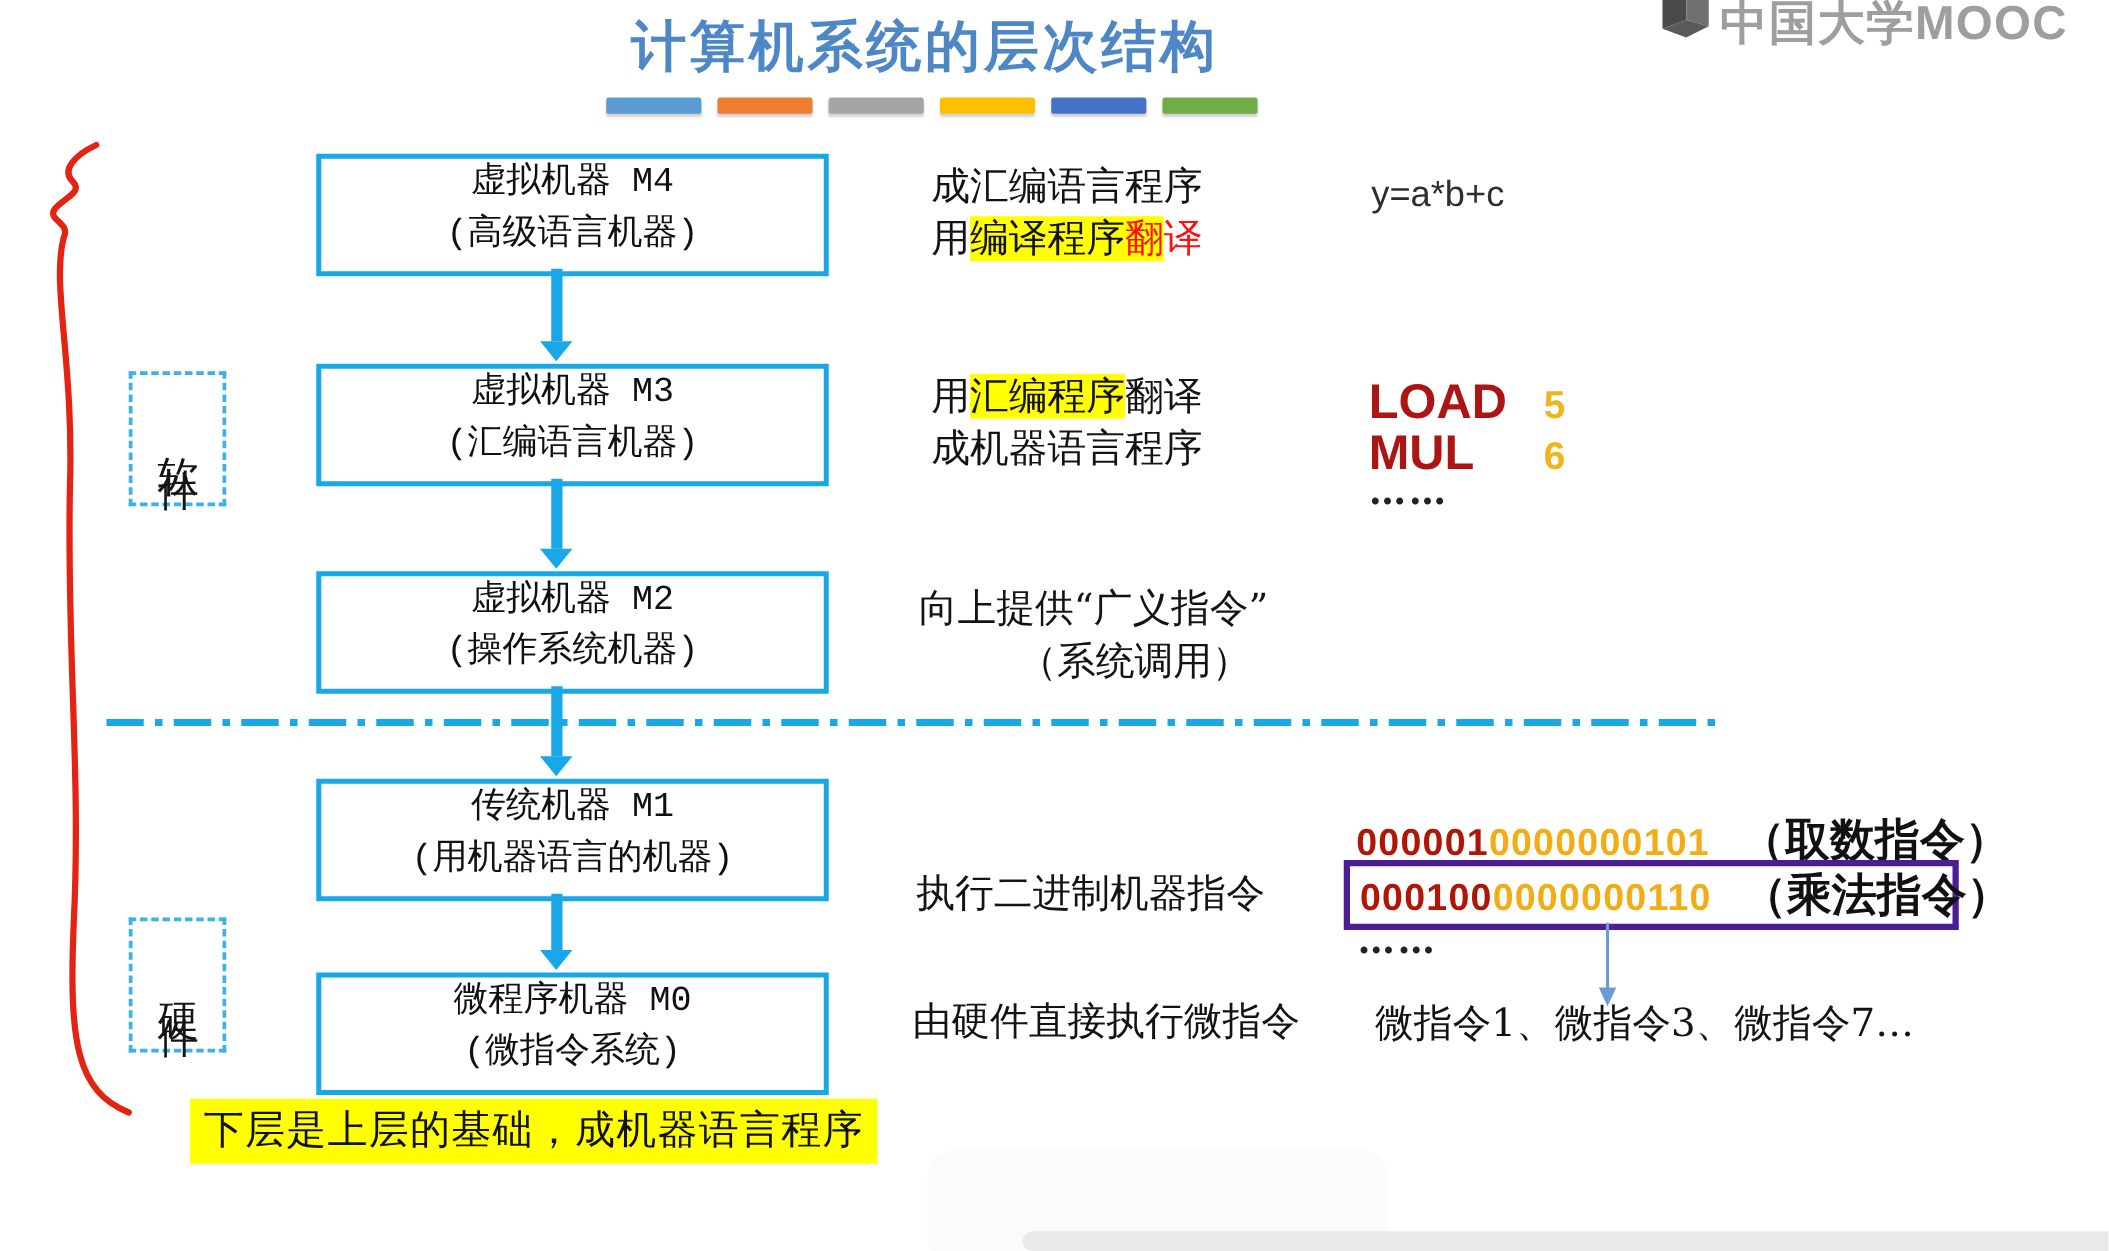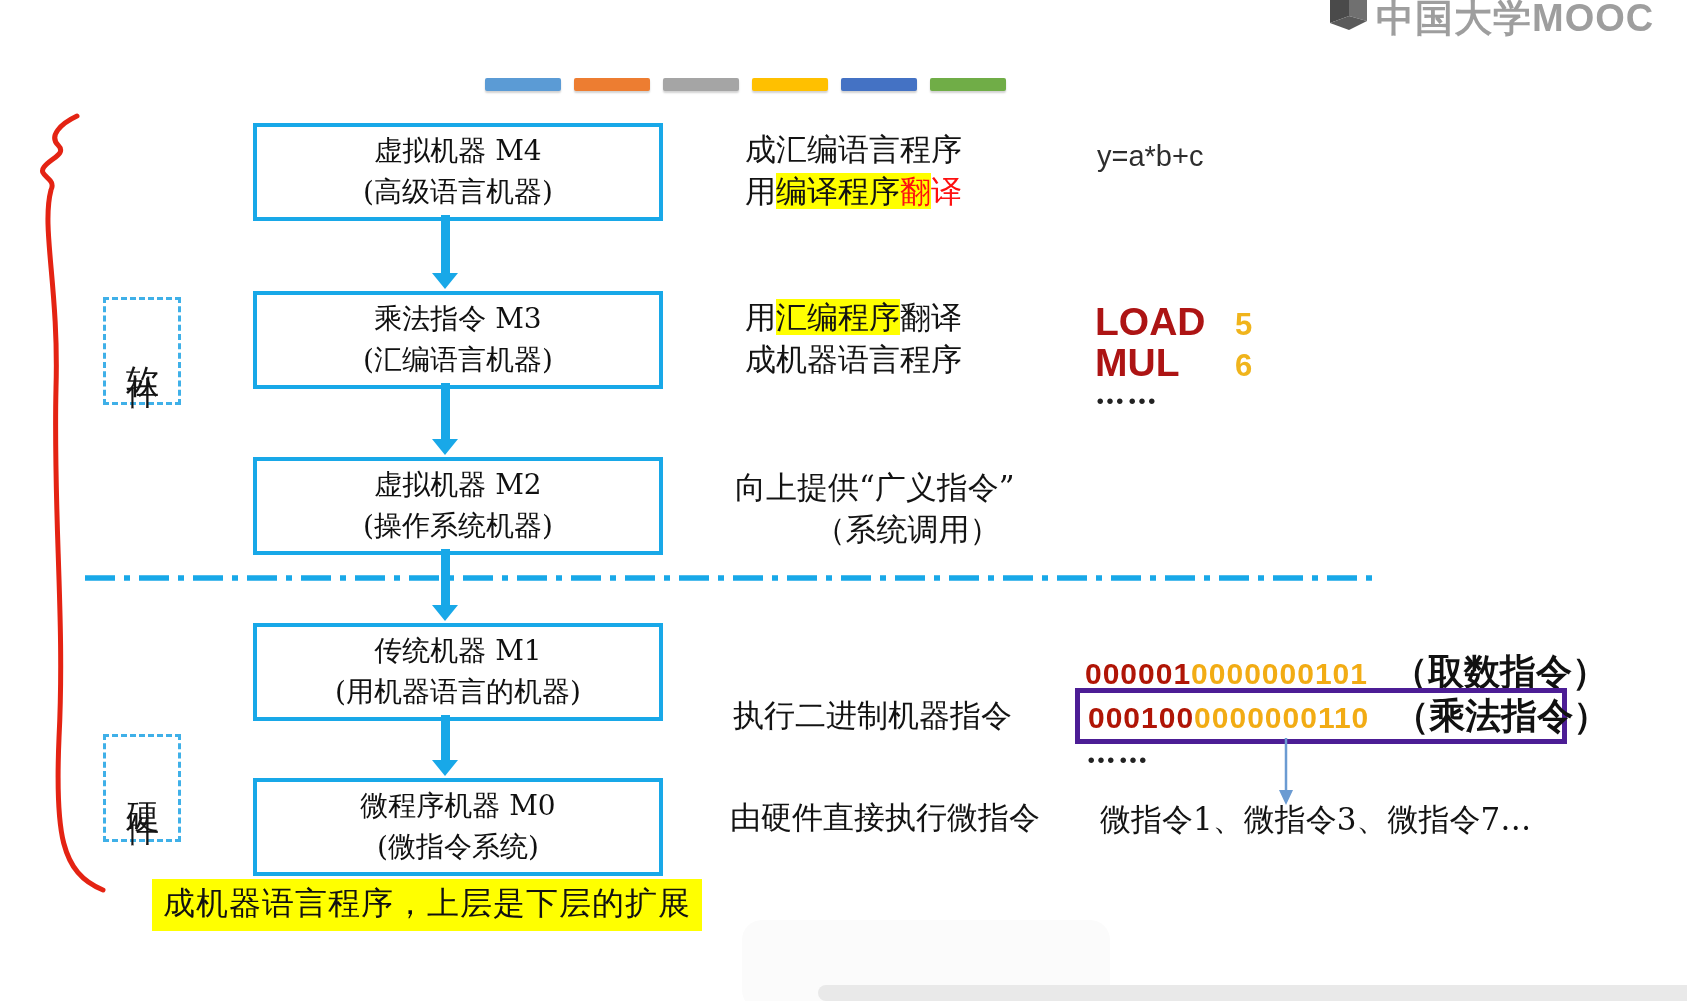--- a/index.html
+++ b/index.html
@@ -14,22 +14,22 @@
 
   .logo{position:absolute;left:1322px;top:-10px;display:flex;align-items:center;gap:6px;}
   .logo-text{font-family:"Liberation Sans",sans-serif;font-size:38px;font-weight:600;
              color:#9e9e9e;letter-spacing:1px;white-space:nowrap;}
 
   .vlabel{position:absolute;left:103px;width:72px;height:102px;border:3px dashed #3fb0e8;
           background:#fff;display:flex;align-items:center;justify-content:center;
           writing-mode:vertical-rl;text-orientation:upright;font-size:33px;letter-spacing:12px;}
 
   .machine-box{position:absolute;left:253px;width:402px;height:90px;border:4px solid #18a8e8;
-          background:#fff;display:flex;flex-direction:column;align-items:center;justify-content:center;
-          font-size:28px;line-height:1.45;color:#101010;}
+          background:#fff;display:flex;flex-direction:column;align-items:center;
+          font-size:28px;line-height:1.45;color:#101010;font-family:Liberation Mono, monospace;}
 
   .flow-arrow{position:absolute;left:432px;width:26px;display:flex;flex-direction:column;align-items:center;}
   .flow-arrow .shaft{width:9px;background:#18a8e8;}
   .flow-arrow .head{width:0;height:0;border-left:13px solid transparent;
           border-right:13px solid transparent;border-top:16px solid #18a8e8;}
 
   .ann{position:absolute;font-size:31px;line-height:42px;color:#131313;}
   .hl{background:#ffff00;}
   .redtxt{color:#fe1010;}
 
@@ -59,20 +59,21 @@
   .bottom-blob{position:absolute;left:742px;top:920px;width:368px;height:90px;
                background:#fbfbfb;border-radius:20px;}
   .bottom-bar{position:absolute;left:818px;top:985px;width:869px;height:16px;
               background:#e9e9e9;border-radius:8px 0 0 8px;}
 </style>
 </head>
 <body>
 
 <div id="stage">
 
+  <div class="title">计算机系统的层次结构</div>
 
   <div class="bars">
     <div style="background: rgb(91, 155, 213);"></div>
     <div style="background: rgb(237, 125, 49);"></div>
     <div style="background: rgb(165, 165, 165);"></div>
     <div style="background: rgb(255, 192, 0);"></div>
     <div style="background: rgb(68, 114, 196);"></div>
     <div style="background: rgb(112, 173, 71);"></div>
   </div>
 
@@ -97,21 +98,21 @@
 
   <svg style="position:absolute;left:85px;top:571px;" width="1290" height="14">
     <line x1="0" y1="7" x2="1290" y2="7" stroke="#18a8e8" stroke-width="5.5" stroke-dasharray="30 9 6 9"></line>
   </svg>
 
   <div class="machine-box" style="top:123px;">
     <span>虚拟机器 M4</span>
     <span>(高级语言机器)</span>
   </div>
   <div class="machine-box" style="top:291px;">
-    <span>乘法指令 M3</span>
+    <span>虚拟机器 M3</span>
     <span>(汇编语言机器)</span>
   </div>
   <div class="machine-box" style="top:457px;">
     <span>虚拟机器 M2</span>
     <span>(操作系统机器)</span>
   </div>
   <div class="machine-box" style="top:623px;">
     <span>传统机器 M1</span>
     <span>(用机器语言的机器)</span>
   </div>
@@ -172,18 +173,18 @@
   <div class="dots" style="left:1086px;top:735px;">……</div>
 
   <svg style="position:absolute;left:1270px;top:738px;" width="32" height="68" viewBox="0 0 32 68">
     <line x1="16" y1="0" x2="16" y2="54" stroke="#6b9bd2" stroke-width="2.5"></line>
     <polygon points="16,67 9,52 23,52" fill="#6b9bd2"></polygon>
   </svg>
 
   <div class="ann" style="left:730px;top:796px;">由硬件直接执行微指令</div>
   <div class="ann" style="left:1100px;top:798px;">微指令1、微指令3、微指令7…</div>
 
-  <div class="footer-hl">成机器语言程序，上层是下层的扩展</div>
+  <div class="footer-hl">下层是上层的基础，成机器语言程序</div>
 
   <div class="bottom-blob"></div>
   <div class="bottom-bar"></div>
 
 </div>
 
 </body></html>

